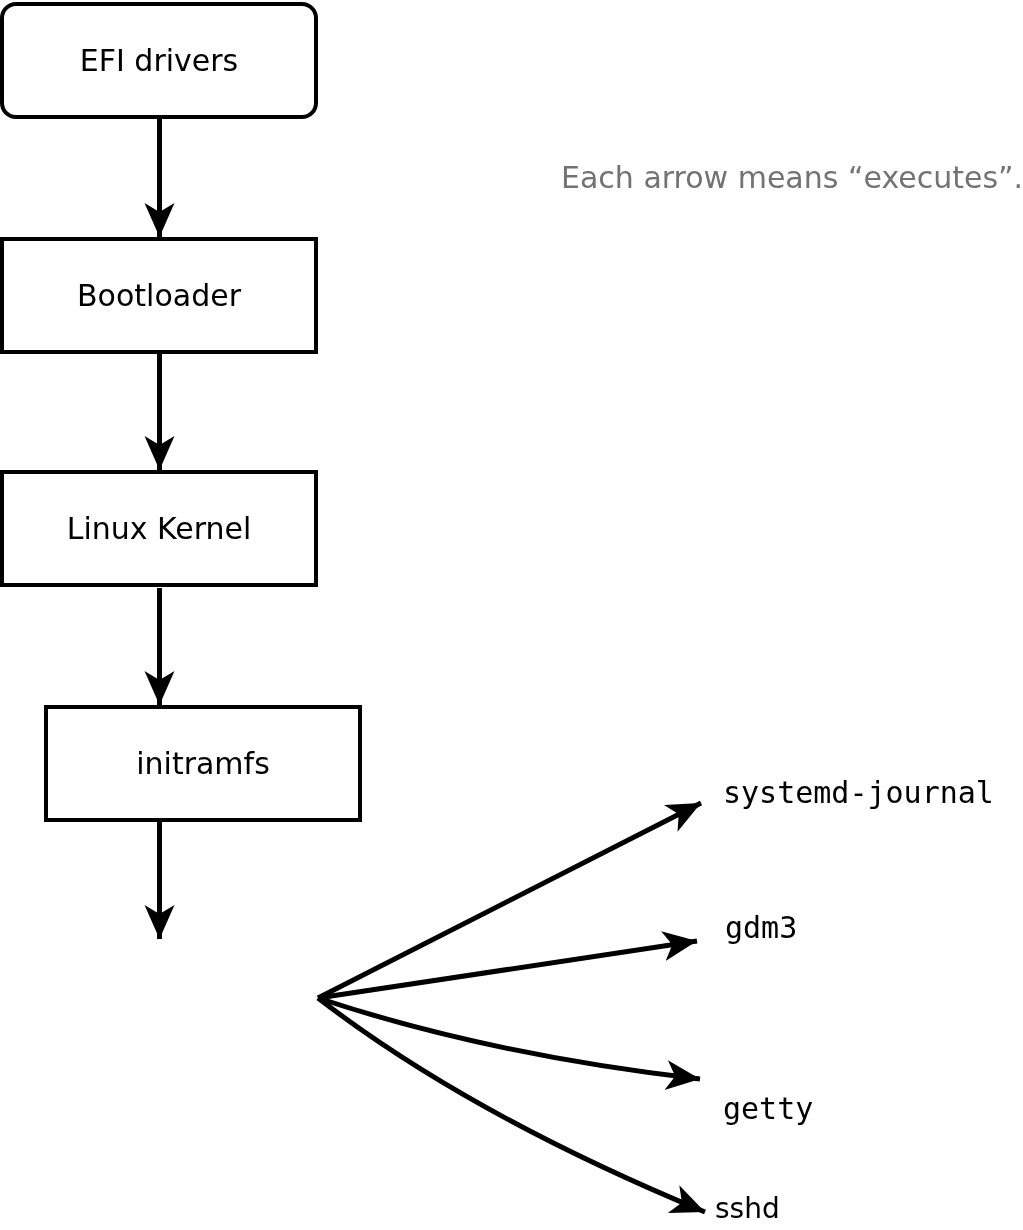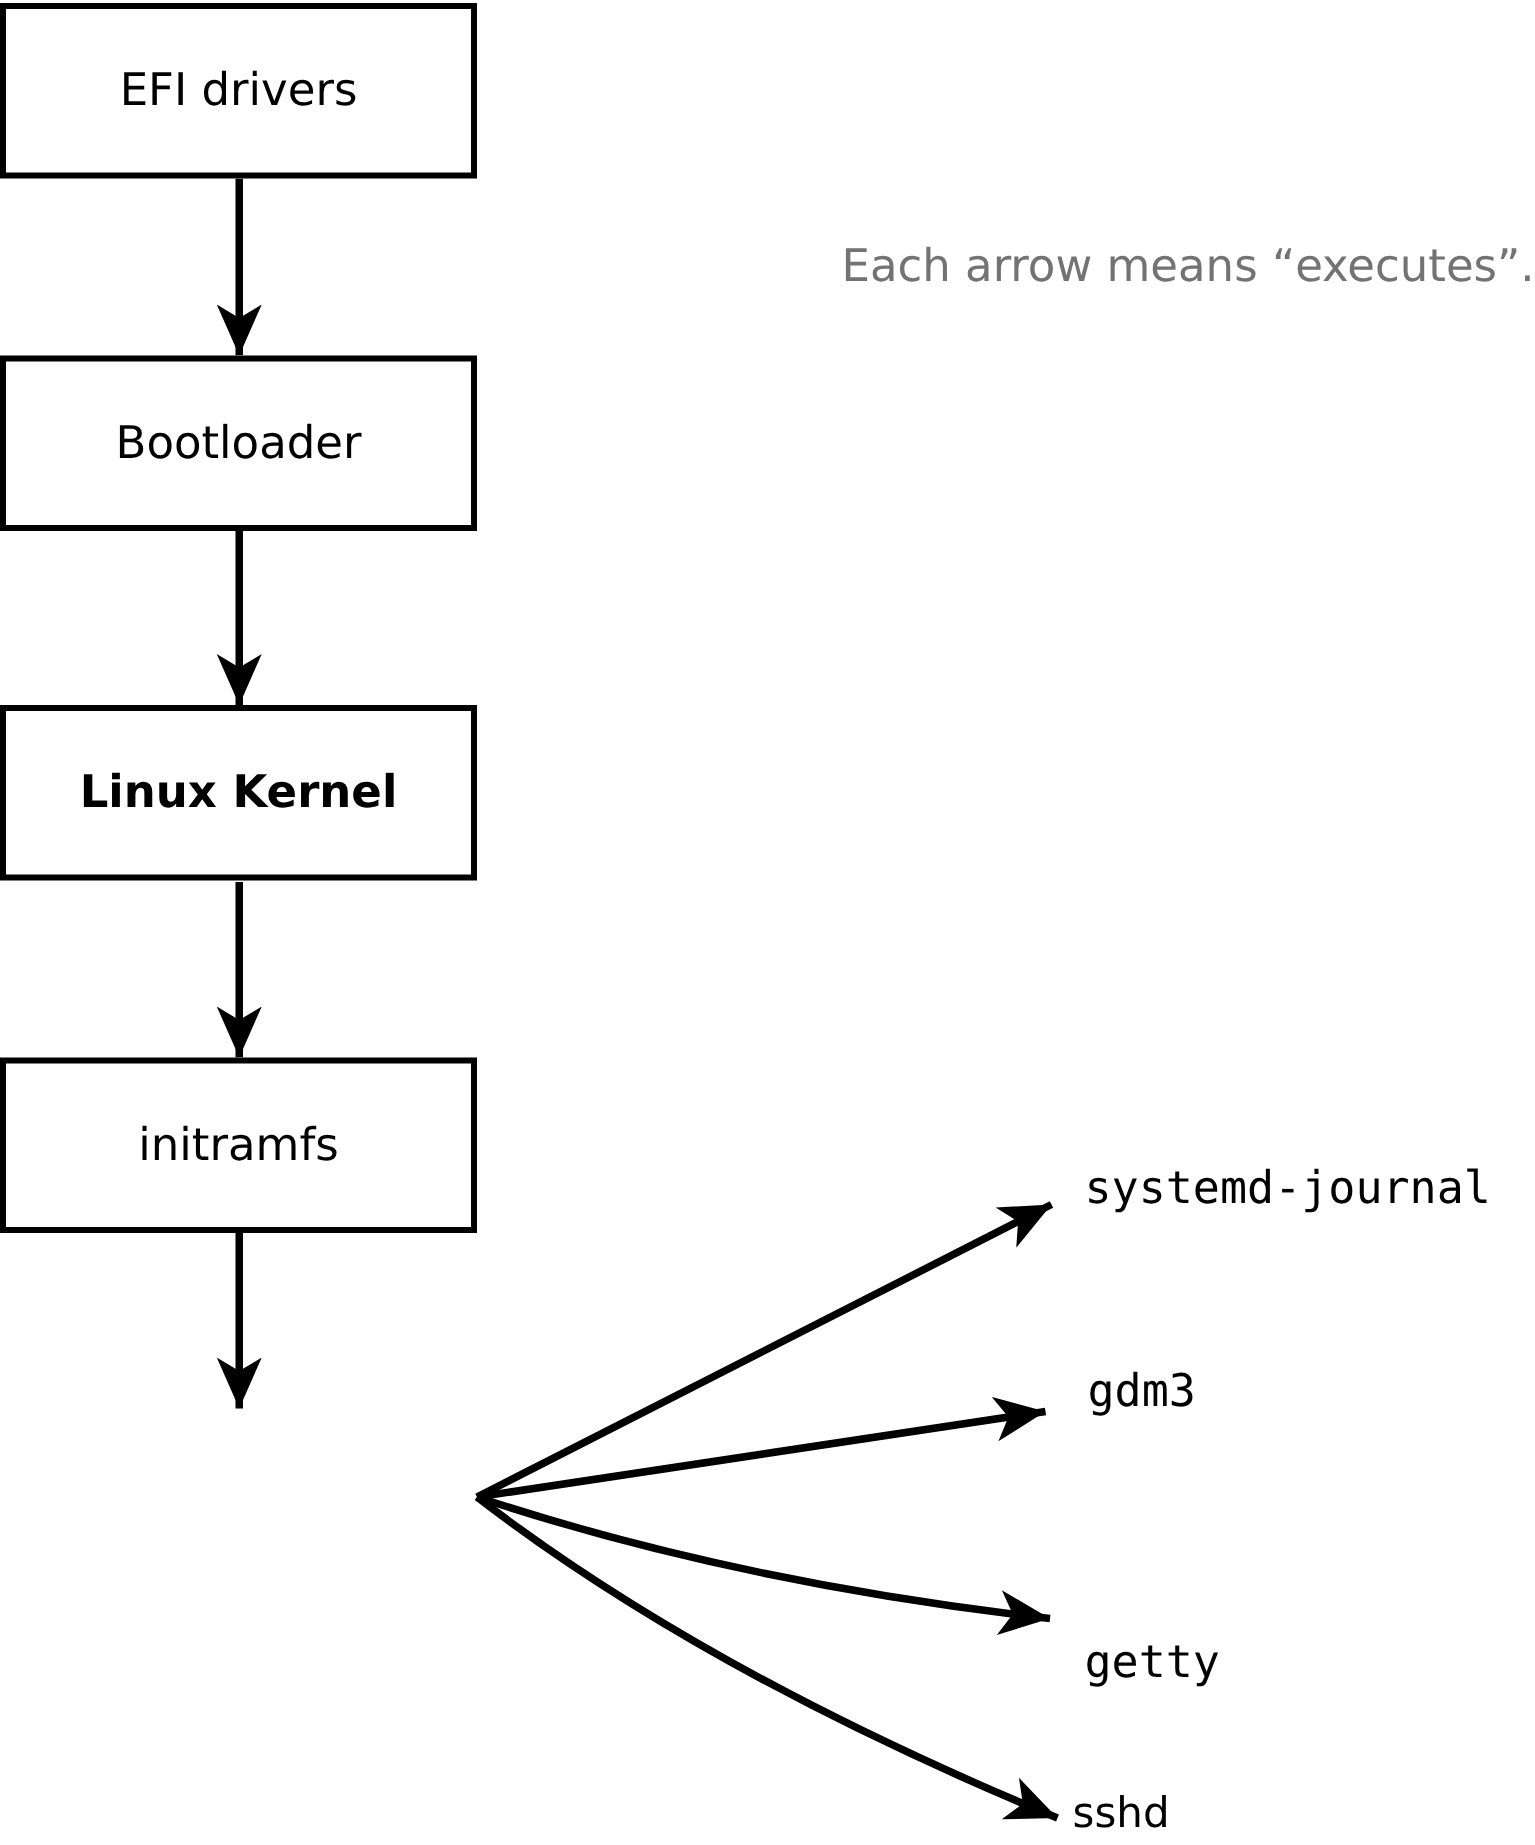--- a/index.html
+++ b/index.html
@@ -27,24 +27,24 @@
     align-items: center;
     justify-content: center;
     box-sizing: content-box;
   }
   .node-label {
     font-size: 30px;
     line-height: 1;
     white-space: nowrap;
     color: #000000;
   }
-  #node-efi      { top: 2px;   }
+  #node-efi      { top: 2px; border-radius: 16px;   }
   #node-boot     { top: 237px; }
-  #node-kernel   { top: 470px; font-weight: bold; }
-  #node-initram  { top: 705px; }
+  #node-kernel   { top: 470px; }
+  #node-initram  { top: 705px; margin-left: 44px; }
   #node-systemd  { top: 939px; }
 
   #arrows {
     position: absolute;
     top: 0; left: 0;
     width: 1023px;
     height: 1230px;
     pointer-events: none;
   }
   .edge {

